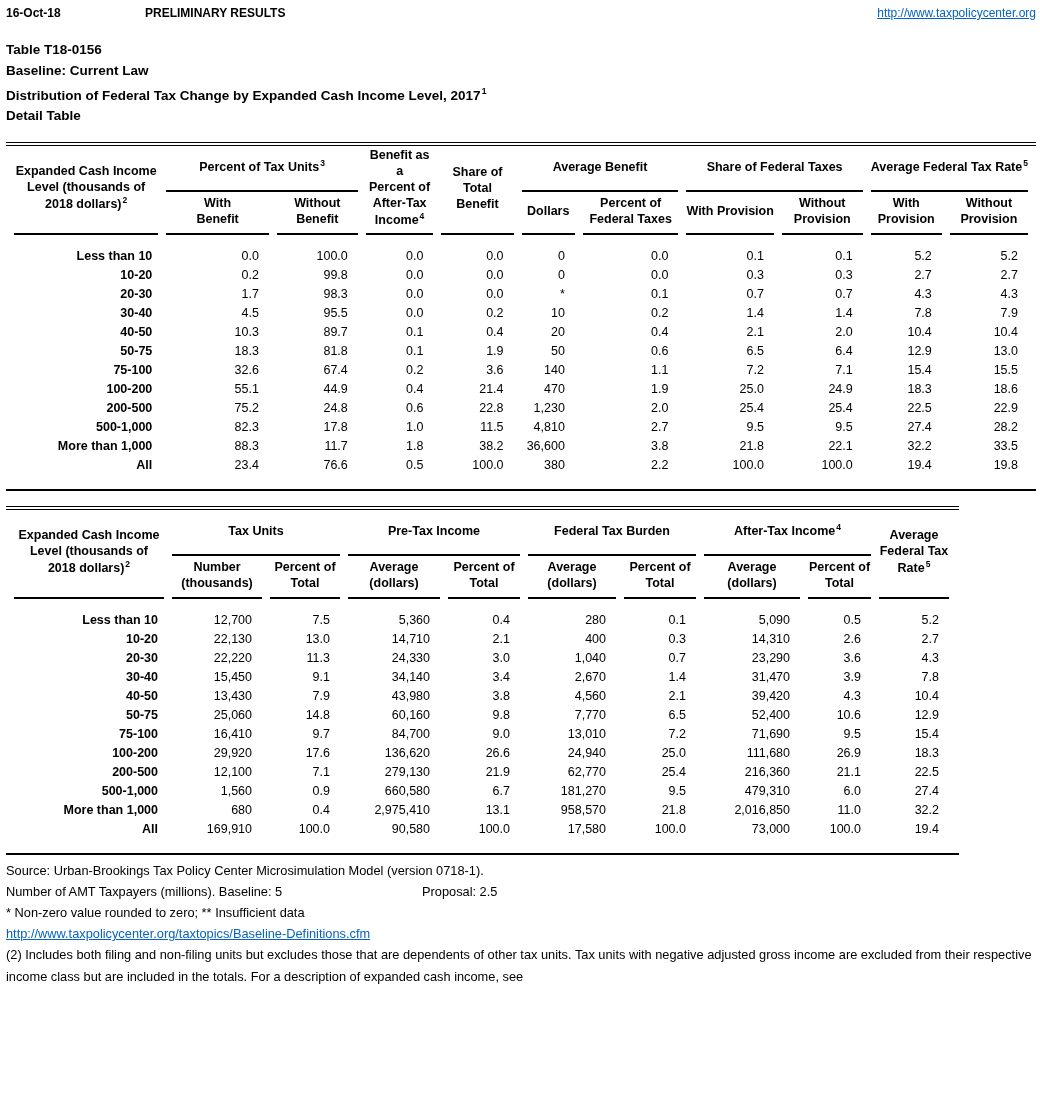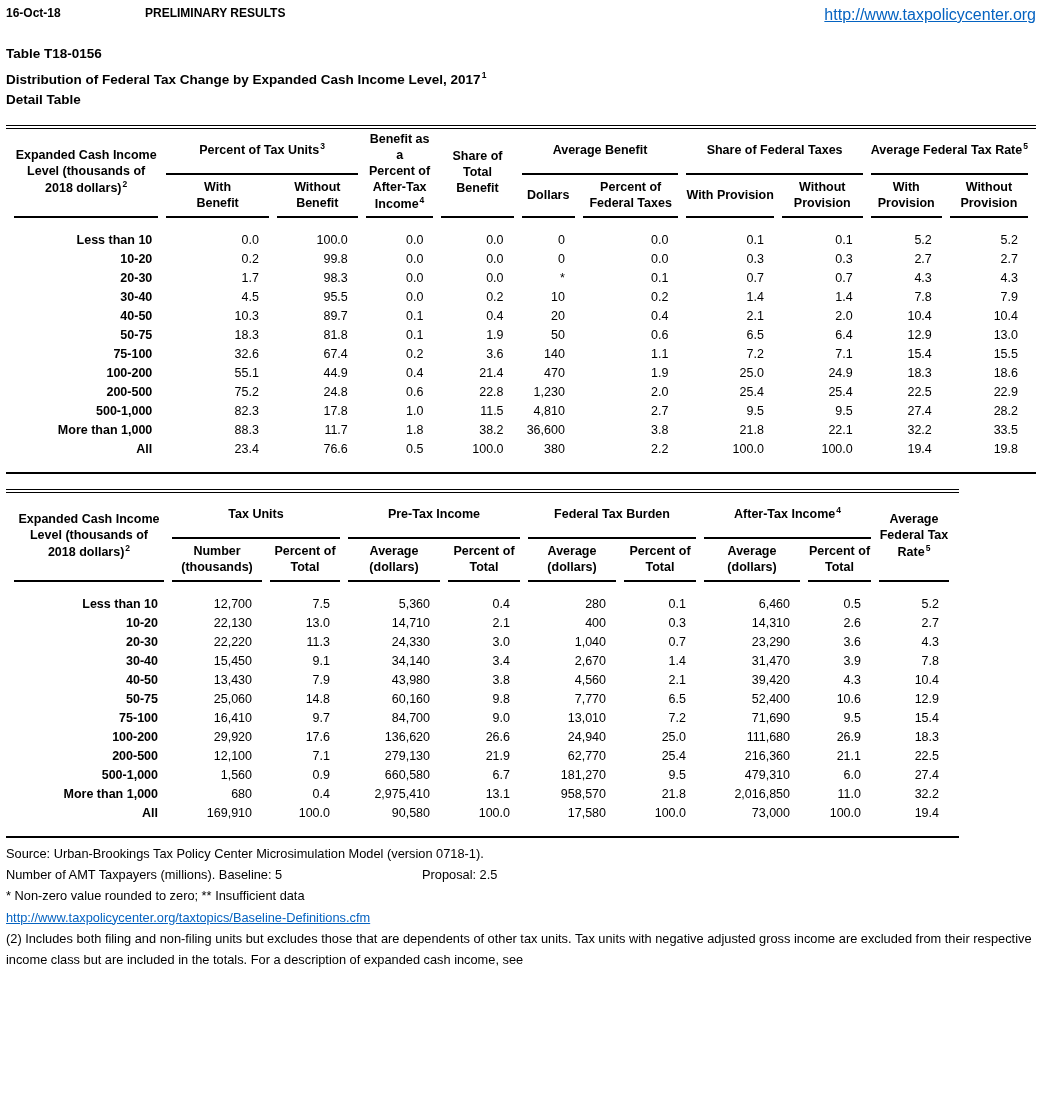--- a/index.html
+++ b/index.html
@@ -4,21 +4,21 @@
 <style>
   html,body{margin:0;padding:0;background:#fff;color:#000;}
   body{width:1040px;height:1105px;overflow:hidden;font-family:"Liberation Sans",sans-serif;}
   .page{padding:4px 4px 0 6px;}
 
   
   .topbar{display:flex;align-items:flex-start;font-size:12px;font-weight:bold;padding-top:2px;}
   .topbar .date{width:139px;}
   .topbar .status{flex:1;}
   .topbar a,.link{color:#0563C1;text-decoration:underline;cursor:pointer;}
-  .topbar .url{font-weight:normal;font-size:16px;}
+  .topbar .url{font-weight:normal;font-size:12px;}
 
   
   .titles{text-align:left;margin-top:20px;line-height:20.5px;font-size:13.5px;font-weight:bold;}
   sup{font-size:8.5px;margin-left:1px;}
 
   
   .twrap{border-top:4px double #000;border-bottom:2px solid #000;margin-top:15px;padding-bottom:14px;}
   .twrap2{width:953px;}
   table.tbl{border-collapse:separate;border-spacing:8px 0;table-layout:fixed;}
   table.tbl th{font-weight:bold;font-size:12.5px;text-align:center;vertical-align:middle;padding:1px 0 3px 0;line-height:1.28;}
@@ -44,20 +44,21 @@
 <div class="page">
 
   <div class="topbar">
     <span class="date">16-Oct-18</span>
     <span class="status">PRELIMINARY RESULTS</span>
     <a class="url" href="#">http://www.taxpolicycenter.org</a>
   </div>
 
   <div class="titles">
     <div>Table T18-0156</div>
+    <div>Baseline: Current Law</div>
     <div><span>Distribution of Federal Tax Change by Expanded Cash Income Level, 2017</span><sup>1</sup></div>
     <div>Detail Table</div>
   </div>
 
   <div class="twrap">
     <table class="tbl">
       <colgroup>
         <col style="width:150px">
           <col style="width:108px">
           <col style="width:84px">
@@ -313,21 +314,21 @@
       </thead>
       <tbody>
           <tr>
             <td class="lbl">Less than 10</td>
             <td>12,700</td>
             <td>7.5</td>
             <td>5,360</td>
             <td>0.4</td>
             <td>280</td>
             <td>0.1</td>
-            <td>6,460</td>
+            <td>5,090</td>
             <td>0.5</td>
             <td>5.2</td>
           </tr>
           <tr>
             <td class="lbl">10-20</td>
             <td>22,130</td>
             <td>13.0</td>
             <td>14,710</td>
             <td>2.1</td>
             <td>400</td>

